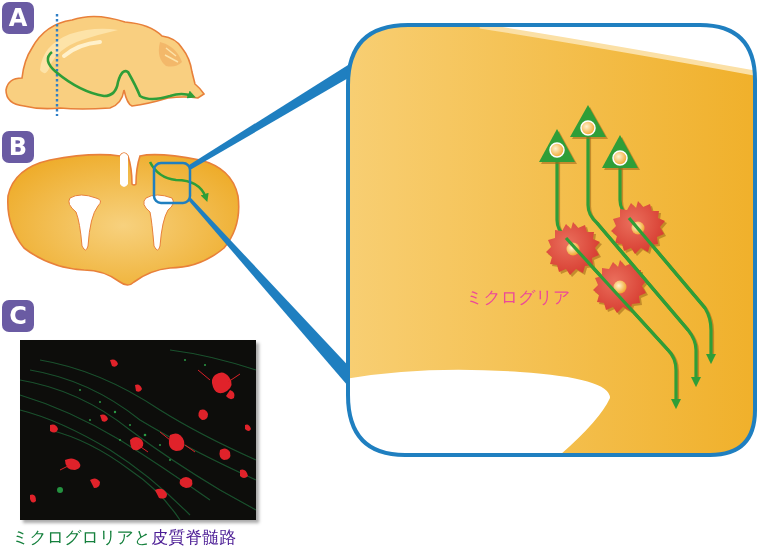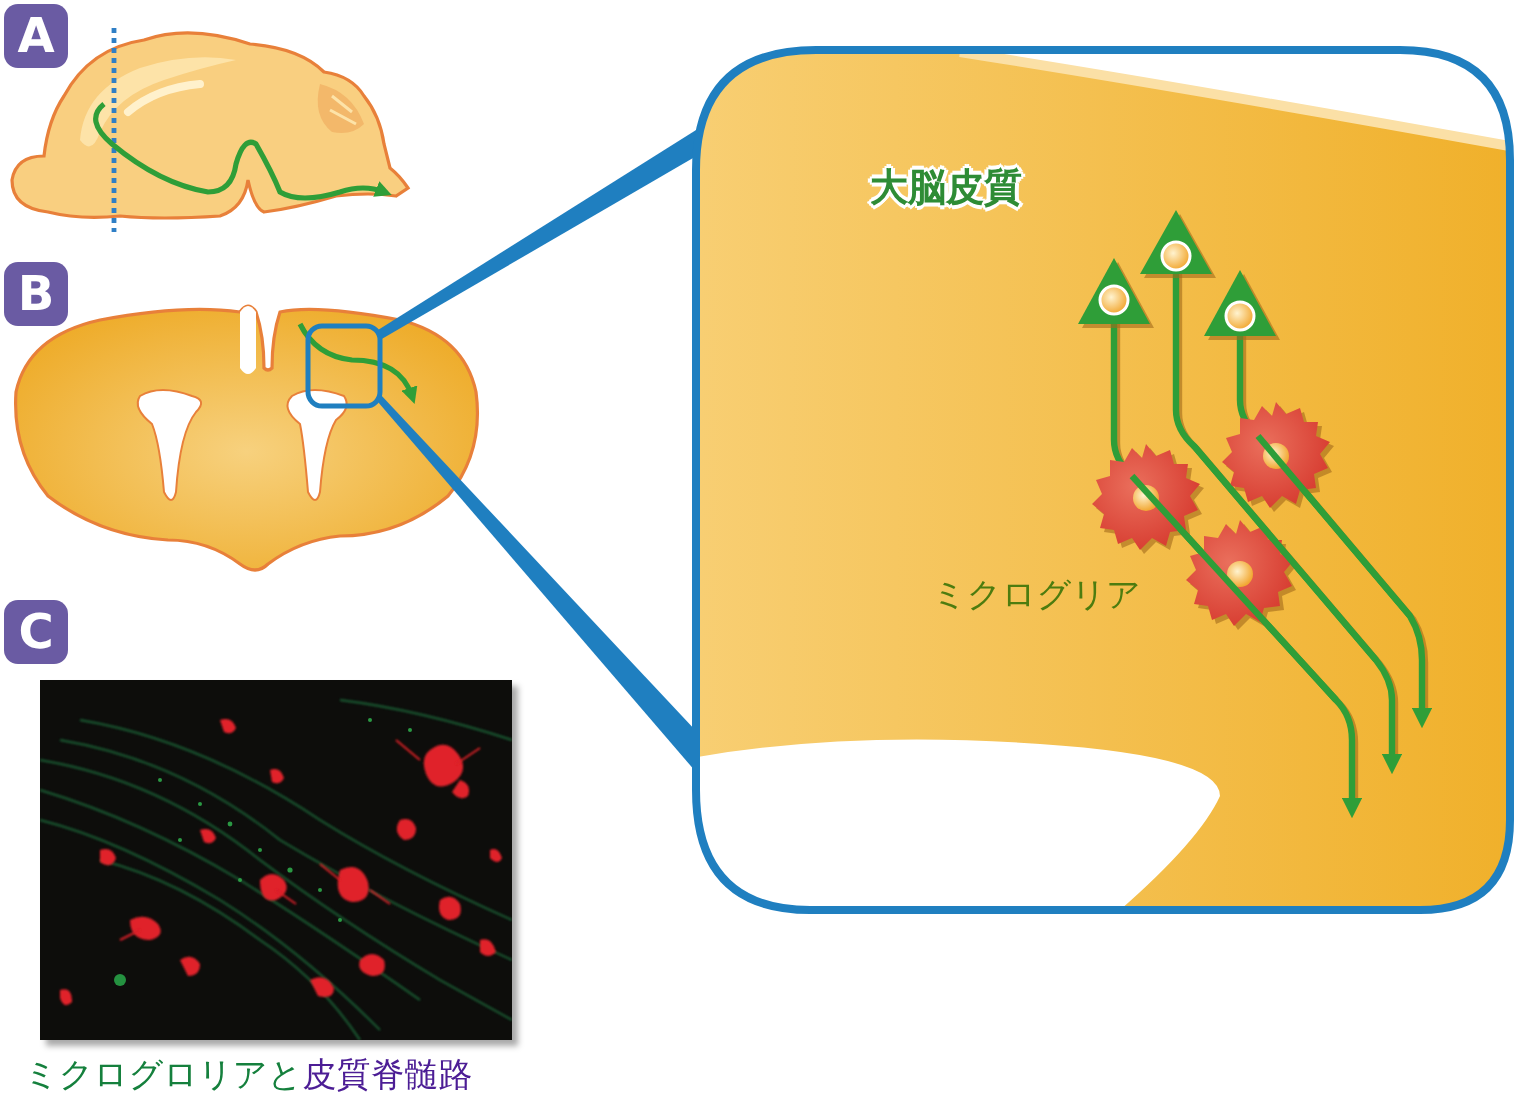--- a/index.html
+++ b/index.html
@@ -8,21 +8,21 @@
     font-family:"DejaVu Sans",sans-serif;font-weight:bold;font-size:24px;line-height:32px;text-align:center;}
   svg{position:absolute;left:0;top:0;}
   .micro{position:absolute;left:20px;top:340px;width:236px;height:180px;background:#0c0c0a;
     box-shadow:3px 3px 3px #aaa;overflow:hidden;}
   .caption{position:absolute;left:12px;top:526px;font-size:17px;white-space:nowrap;}
   .cap-red{color:#15803d;}
   .cap-green{color:#4c1d95;}
   .label-cortex{position:absolute;left:393px;top:83px;width:160px;text-align:center;color:#2e8c35;
     font-size:19px;line-height:22px;font-weight:bold;
     text-shadow:-2px 0 #fff,2px 0 #fff,0 -2px #fff,0 2px #fff,-1px -1px #fff,1px 1px #fff,-1px 1px #fff,1px -1px #fff;}
-  .label-microglia{position:absolute;left:466px;top:286px;color:#4d7c0f;font-size:17px;}
+  .label-microglia{position:absolute;left:466px;top:286px;color:#ec4899;font-size:17px;}
 </style>
 </head>
 <body>
 
 <svg width="768" height="550" viewBox="0 0 768 550">
   <defs>
     <radialGradient id="cordGrad" cx="50%" cy="55%" r="60%">
       <stop offset="0%" stop-color="#f7d17e"></stop>
       <stop offset="100%" stop-color="#eeac2a"></stop>
     </radialGradient>
@@ -139,21 +139,20 @@
       <path d="M629,218 L705,308"></path>
     </g>
   </g>
 </svg>
 
 <div class="badge" style="left:2px;top:2px;">A</div>
 <div class="badge" style="left:2px;top:131px;">B</div>
 <div class="badge" style="left:2px;top:300px;">C</div>
 
 <div class="label-cortex">
-  <div>大脳皮質</div>
 </div>
 <div class="label-microglia">ミクログリア</div>
 
 <div class="micro">
   <svg width="236" height="180" viewBox="0 0 236 180">
     <defs>
       <filter id="blur1">
           <feGaussianBlur stdDeviation="1.2"></feGaussianBlur>
         </filter>
       <filter id="blur2">

